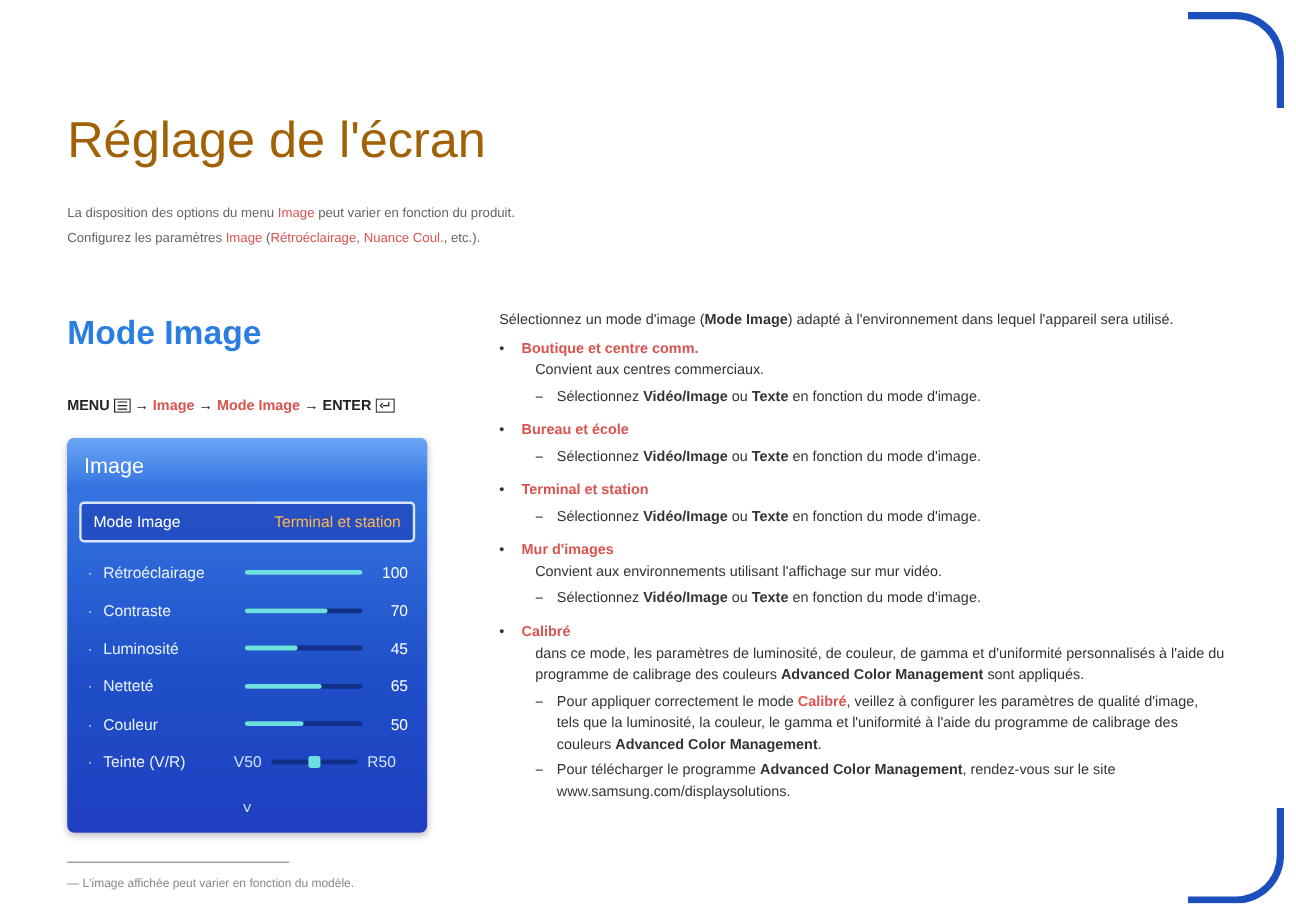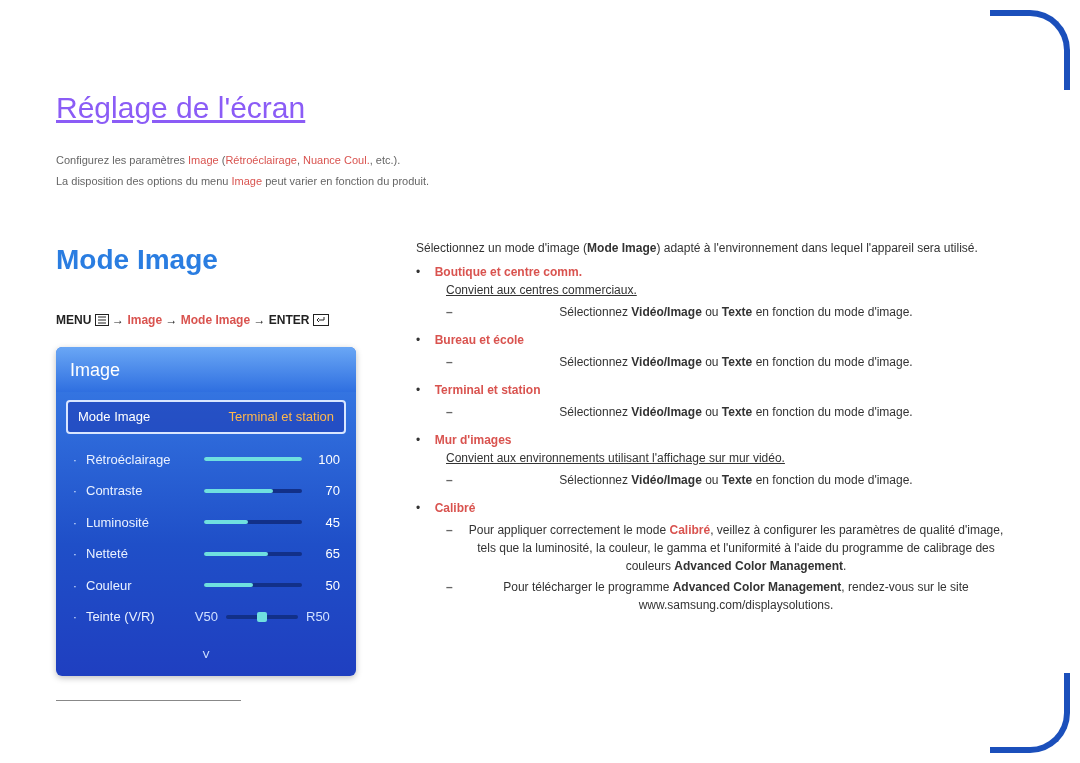--- a/index.html
+++ b/index.html
@@ -38,25 +38,24 @@
     border-right: 6px solid #1b4fbb;
     border-bottom-right-radius: 40px;
     box-sizing: border-box;
   }
 
   .page {
     padding: 85px 56px 40px 56px;
   }
 
   .heading1 {
-    font-size: 30px;
+    font-size: 42px;
     font-weight: 300;
-    color: #8b5cf6;
+    color: #a16207;
     margin: 0 0 22px 0;
-    text-decoration: underline;
   }
 
   .intro {
     font-size: 11px;
     color: #666;
     margin: 0 0 4px 0;
   }
   .intro .red { color: #d9534f; }
 
   .content {
@@ -228,27 +227,25 @@
     vertical-align: top;
   }
   .right ul.modes > li .mode-title {
     color: #d9534f;
     font-weight: 700;
     text-align: center;
   }
   .right .desc {
     margin-left: 30px;
     color: #333;
-    text-decoration: underline;
   }
   .right ul.sub {
     list-style: none;
     padding: 0;
     margin: 4px 16px 0 30px;
-    text-align: center;
   }
   .right ul.sub li {
     position: relative;
     padding-left: 18px;
     margin-bottom: 3px;
   }
   .right ul.sub li::before {
     content: "–";
     position: absolute;
     left: 0;
@@ -260,24 +257,24 @@
 <body>
 
 <div class="corner-tr"></div>
 <div class="corner-br"></div>
 
 <div class="page">
 
   <h1 class="heading1">Réglage de l'écran</h1>
 
   <p class="intro">
-    <span>Configurez les paramètres </span><span class="red">Image</span><span> (</span><span class="red">Rétroéclairage</span><span>, </span><span class="red">Nuance Coul.</span><span>, etc.).</span>
+    <span>La disposition des options du menu </span><span class="red">Image</span><span> peut varier en fonction du produit.</span>
   </p>
   <p class="intro">
-    <span>La disposition des options du menu </span><span class="red">Image</span><span> peut varier en fonction du produit.</span>
+    <span>Configurez les paramètres </span><span class="red">Image</span><span> (</span><span class="red">Rétroéclairage</span><span>, </span><span class="red">Nuance Coul.</span><span>, etc.).</span>
   </p>
 
   <div class="content">
     <div class="left">
       <h2 class="heading2">Mode Image</h2>
 
       <p class="menu-path">
         <span>MENU</span>
         <span class="icon-box">
           <svg width="14" height="12" viewBox="0 0 14 12">
@@ -364,20 +361,23 @@
               </span>
             <span class="rightval">R50</span>
           </div>
         </div>
         <div class="osd-down">
           <span>˅</span>
         </div>
       </div>
 
       <hr class="footnote-sep">
+      <p class="footnote">
+        <span>―</span>&nbsp;<span>L'image affichée peut varier en fonction du modèle.</span>
+      </p>
     </div>
 
     <div class="right">
       <p>
         <span>Sélectionnez un mode d'image (</span><span class="bold">Mode Image</span><span>) adapté à l'environnement dans lequel l'appareil sera utilisé.</span>
       </p>
 
       <ul class="modes">
 
         <li>
@@ -413,20 +413,23 @@
           <div class="desc">Convient aux environnements utilisant l'affichage sur mur vidéo.</div>
           <ul class="sub">
             <li>
               <span>Sélectionnez </span><span class="bold">Vidéo/Image</span><span> ou </span><span class="bold">Texte</span><span> en fonction du mode d'image.</span>
             </li>
           </ul>
         </li>
 
         <li>
           <span class="bullet">•</span>&nbsp;&nbsp;<span class="mode-title">Calibré</span>
+          <div class="desc">
+            <span>dans ce mode, les paramètres de luminosité, de couleur, de gamma et d'uniformité personnalisés à l'aide du programme de calibrage des couleurs </span><span class="bold">Advanced Color Management</span><span> sont appliqués.</span>
+          </div>
           <ul class="sub">
             <li>
               <span>Pour appliquer correctement le mode </span><span class="red">Calibré</span><span>, veillez à configurer les paramètres de qualité d'image, tels que la luminosité, la couleur, le gamma et l'uniformité à l'aide du programme de calibrage des couleurs </span><span class="bold">Advanced Color Management</span><span>.</span>
             </li>
             <li>
               <span>Pour télécharger le programme </span><span class="bold">Advanced Color Management</span><span>, rendez-vous sur le site www.samsung.com/displaysolutions.</span>
             </li>
           </ul>
         </li>
       </ul>

